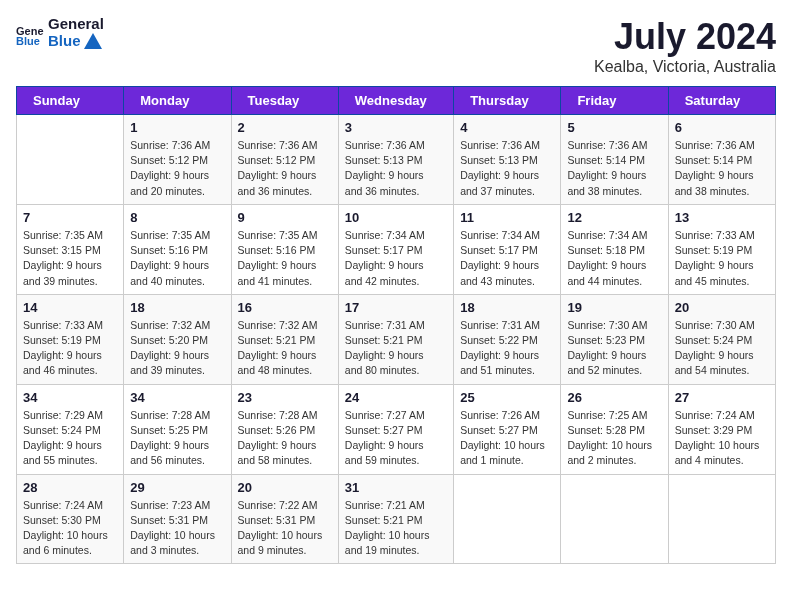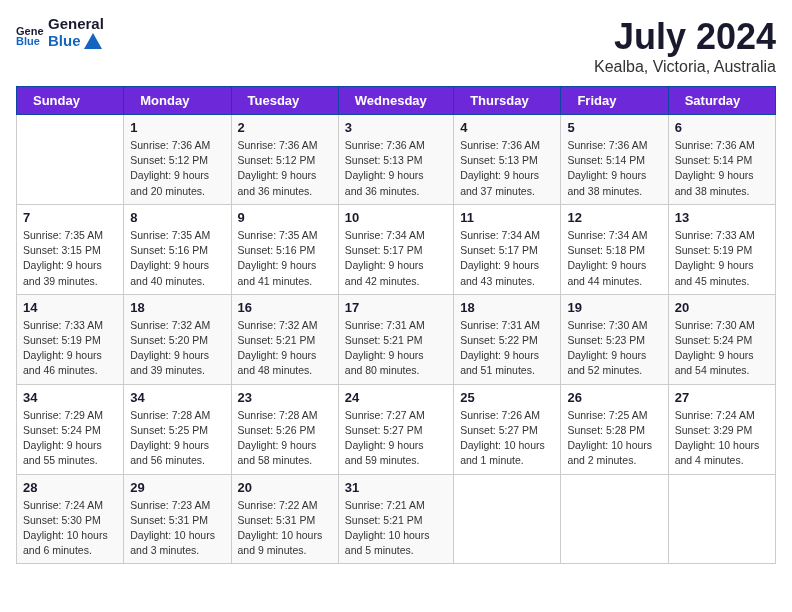--- a/index.html
+++ b/index.html
@@ -333,20 +333,20 @@
           <div class="day-info">Sunrise: 7:22 AM</div>
           <div class="day-info">Sunset: 5:31 PM</div>
           <div class="day-info">Daylight: 10 hours</div>
           <div class="day-info">and 9 minutes.</div>
         </td>
         <td>
           <span class="day-number">31</span>
           <div class="day-info">Sunrise: 7:21 AM</div>
           <div class="day-info">Sunset: 5:21 PM</div>
           <div class="day-info">Daylight: 10 hours</div>
-          <div class="day-info">and 5 minutes.</div>
+          <div class="day-info">and 19 minutes.</div>
         </td>
         <td class="empty-cell"></td>
         <td class="empty-cell"></td>
         <td class="empty-cell"></td>
       </tr>
     </tbody>
 </table>
 
 </body></html>

